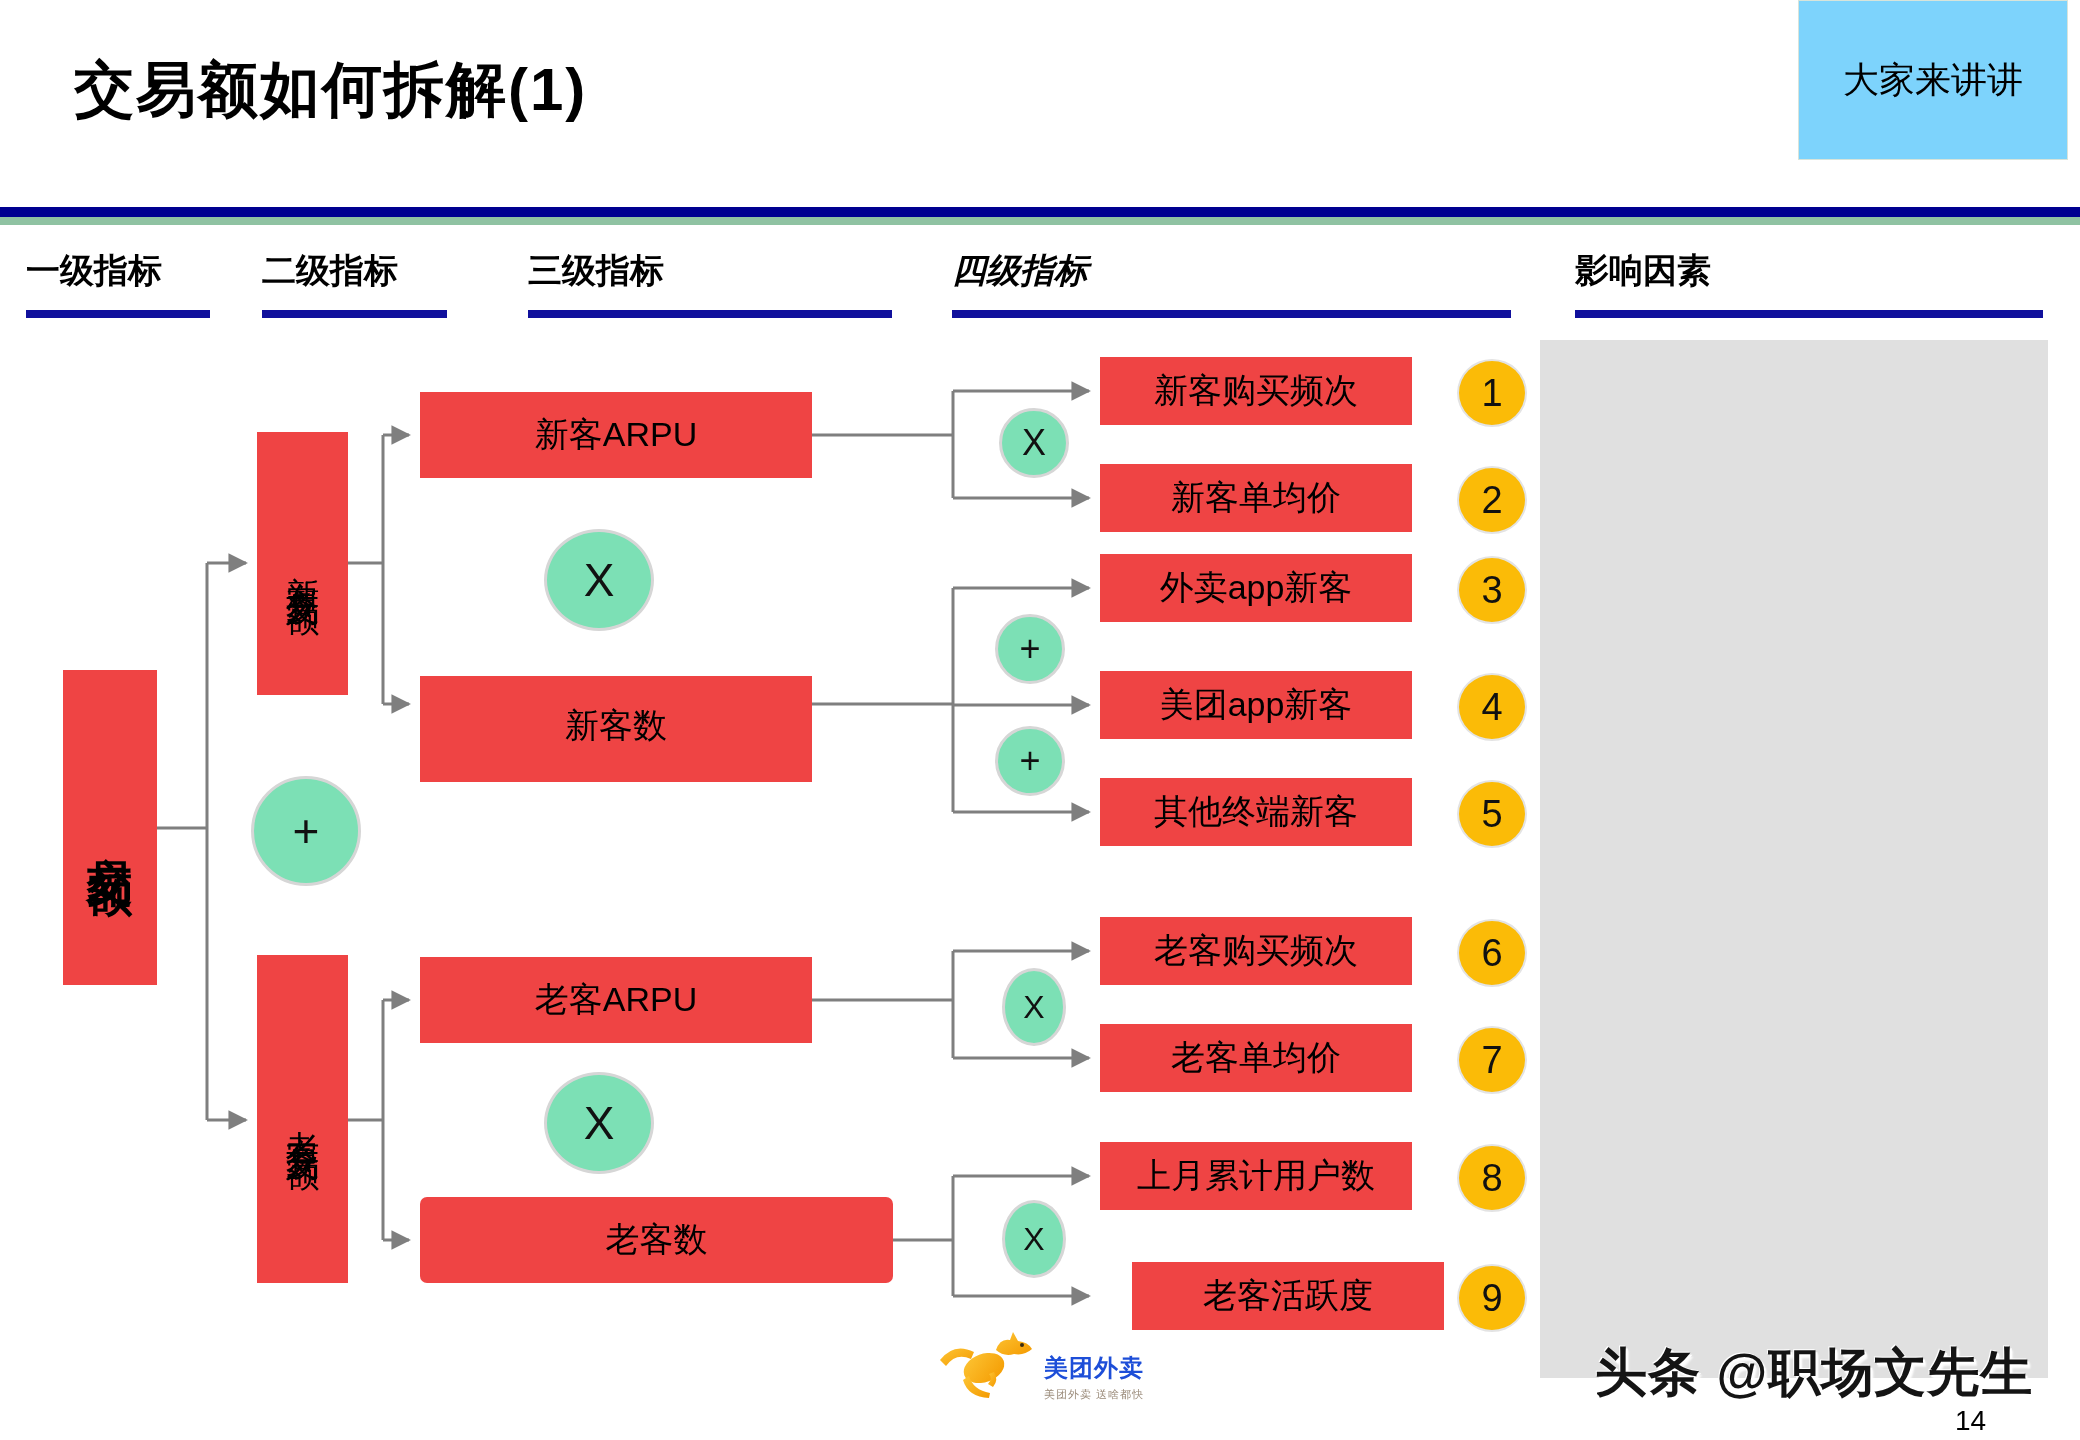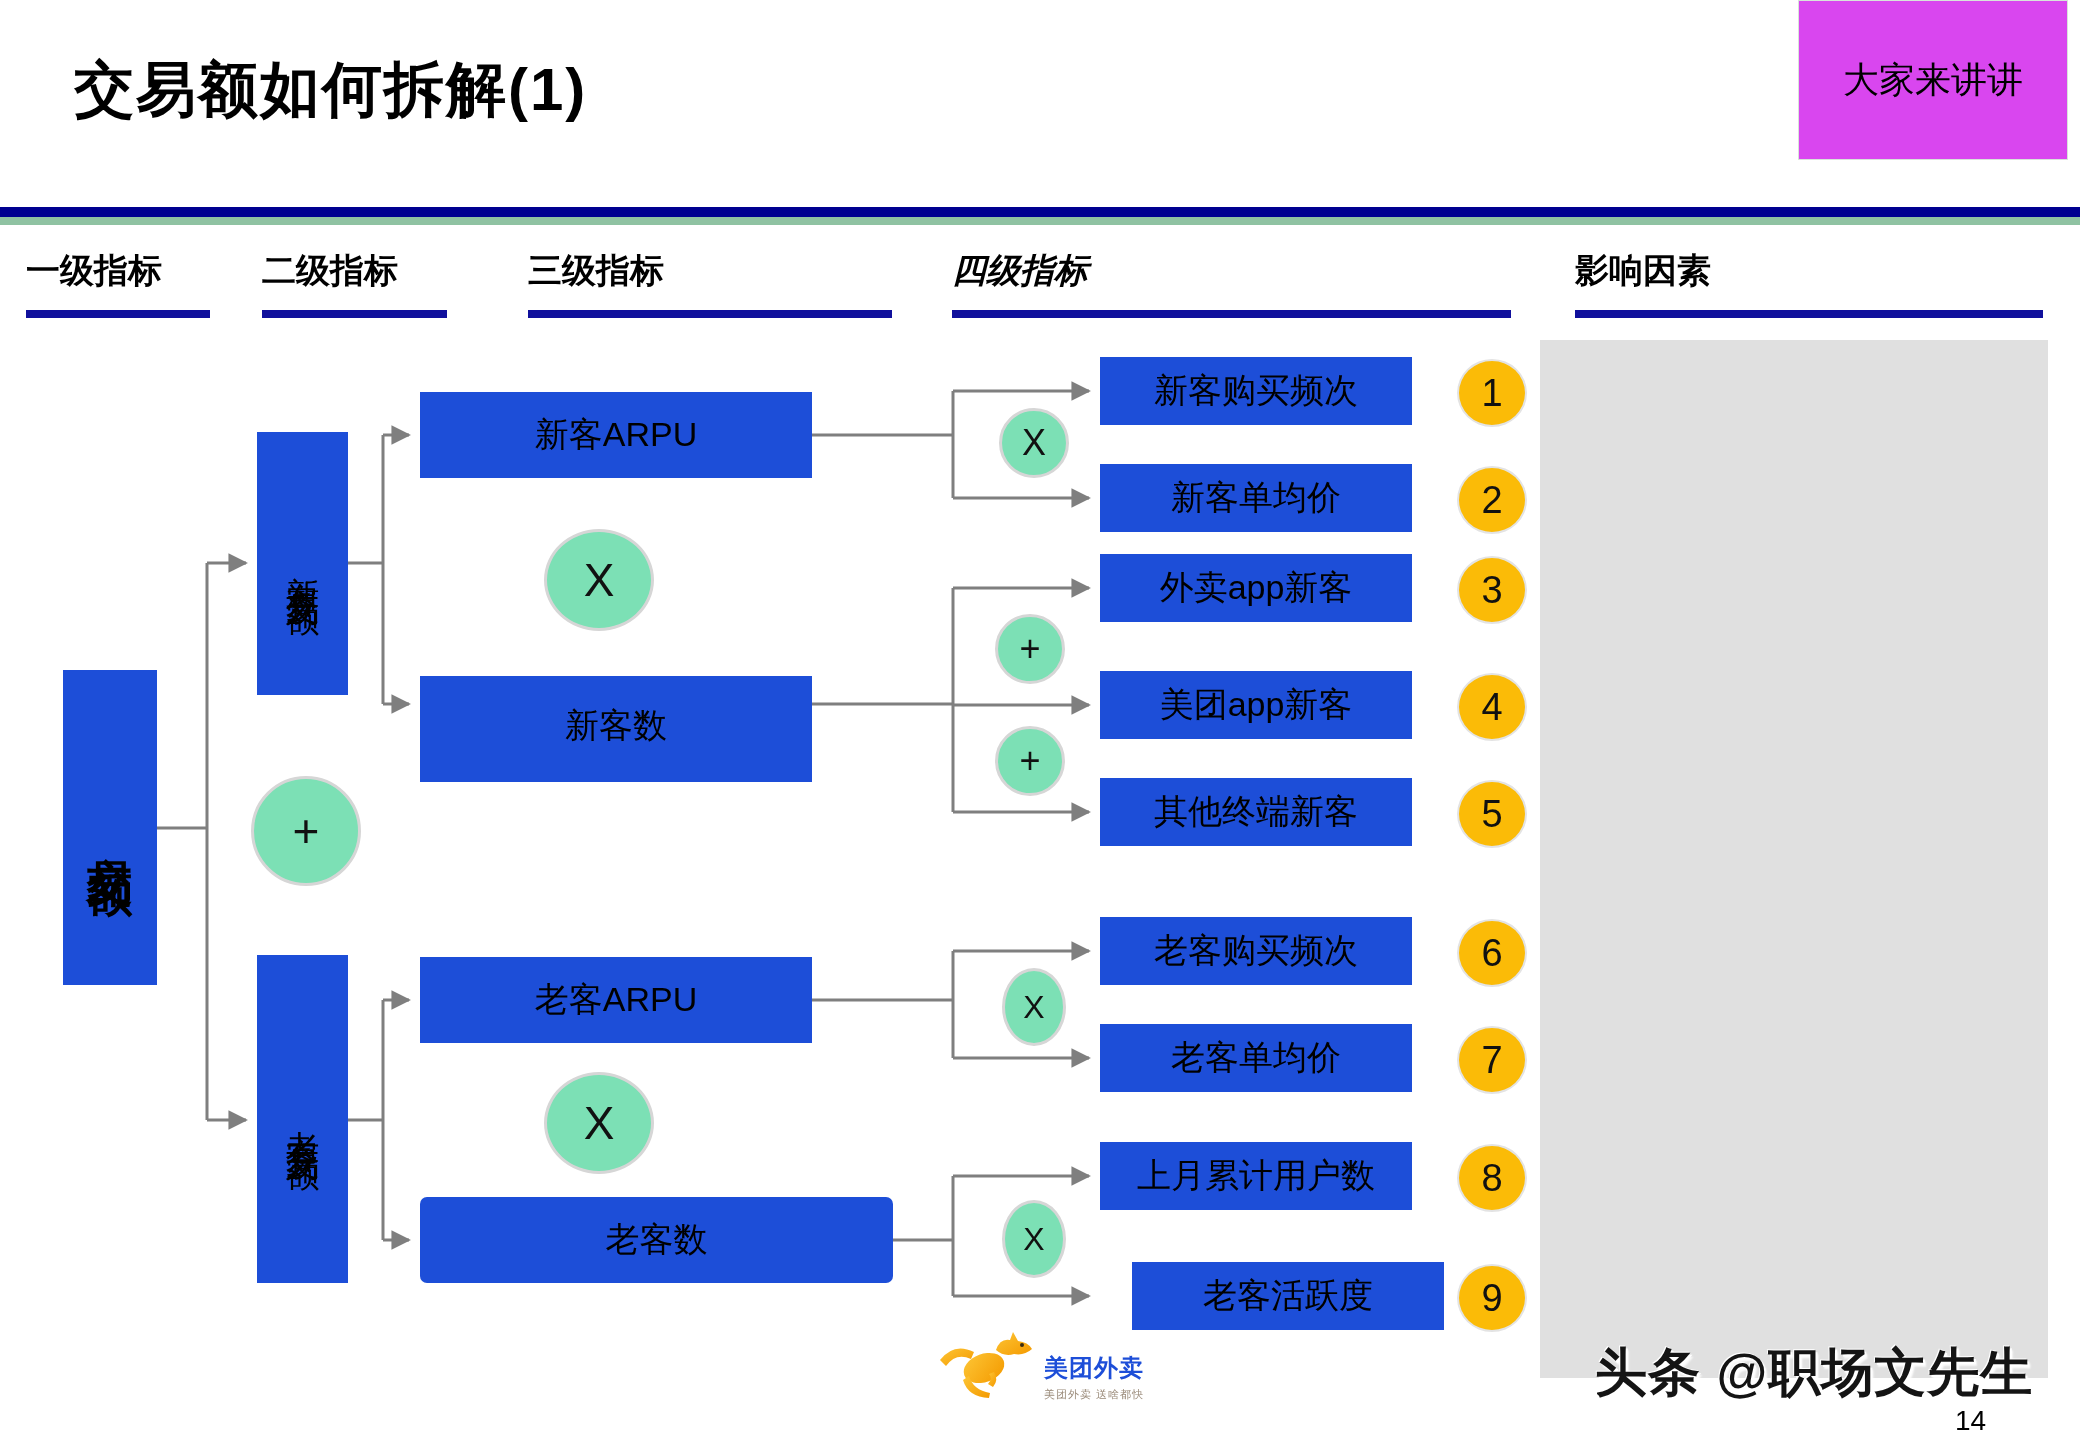--- a/index.html
+++ b/index.html
@@ -1,31 +1,31 @@
 <!DOCTYPE html>
 <html><head>
 <meta charset="utf-8">
 <style>
   html,body{margin:0;padding:0;background:#ffffff;}
   body{font-family:"Liberation Sans","DejaVu Sans",sans-serif;color:#000;}
   #canvas{position:relative;width:2080px;height:1440px;background:#fff;overflow:hidden;}
 
   
   .title{position:absolute;left:74px;top:50px;font-size:60px;font-weight:bold;letter-spacing:2px;}
-  .corner-note{position:absolute;left:1798px;top:0;width:268px;height:158px;background:#d946ef;
+  .corner-note{position:absolute;left:1798px;top:0;width:268px;height:158px;background:#7dd3fc;
     border:1px solid #d8e4da;display:flex;align-items:center;justify-content:center;font-size:36px;}
   .rule-navy{position:absolute;left:0;top:207px;width:2080px;height:10px;background:#000090;}
   .rule-green{position:absolute;left:0;top:217px;width:2080px;height:8px;background:#8FC2A2;}
 
   
   .col-head{position:absolute;top:248px;font-size:34px;font-weight:bold;}
   .col-rule{position:absolute;top:310px;height:8px;background:#10109C;}
 
   
-  .gbox{position:absolute;background:#1d4ed8;display:flex;align-items:center;justify-content:center;
+  .gbox{position:absolute;background:#ef4444;display:flex;align-items:center;justify-content:center;
     font-size:34px;line-height:1.15;}
   .gbox.vert{writing-mode:vertical-rl;text-orientation:upright;letter-spacing:6px;}
   .root{font-size:46px;font-weight:bold;letter-spacing:10px;}
 
   
   .panel{position:absolute;left:1540px;top:340px;width:508px;height:1038px;background:#E0E0E0;}
 
   
   .op{position:absolute;background:#7CE0B5;border:3px solid #d6d6d6;border-radius:50%;
     display:flex;align-items:center;justify-content:center;color:#111;}

